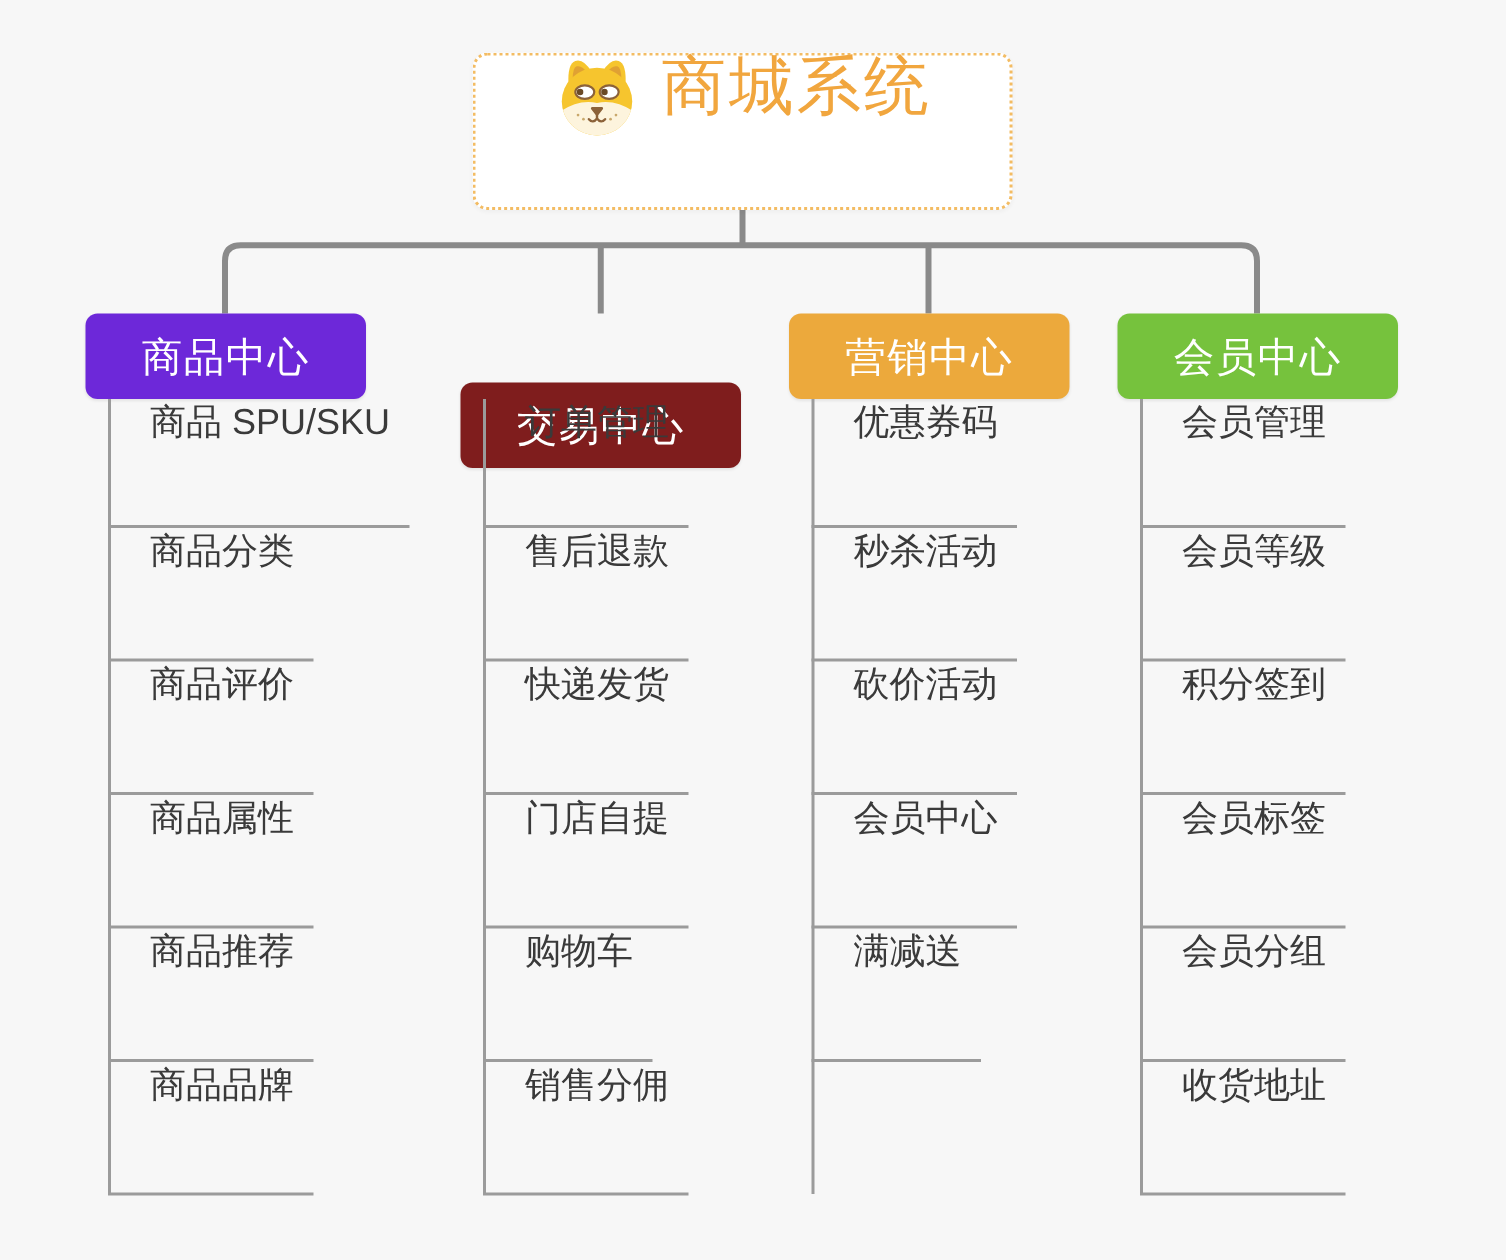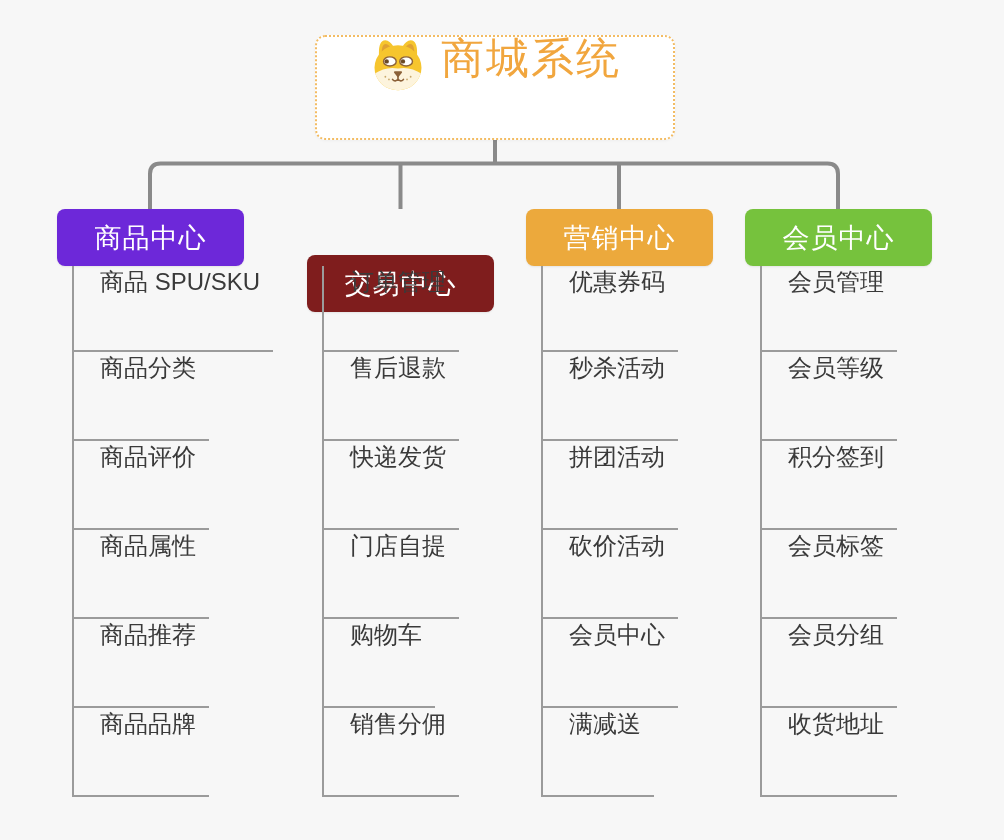--- a/index.html
+++ b/index.html
@@ -154,23 +154,20 @@
   <div class="branch-col" style="left:526px">
     <div class="branch-header" style="background: rgb(236, 169, 60);">营销中心</div>
     <div class="branch-items">
       <div class="item">
           <span>优惠券码</span>
         </div>
       <div class="item">
           <span>秒杀活动</span>
         </div>
       <div class="item">
-          <span>拼团活动</span>
-        </div>
-      <div class="item">
           <span>砍价活动</span>
         </div>
       <div class="item">
           <span>会员中心</span>
         </div>
       <div class="item">
           <span>满减送</span>
         </div>
     </div>
   </div>

